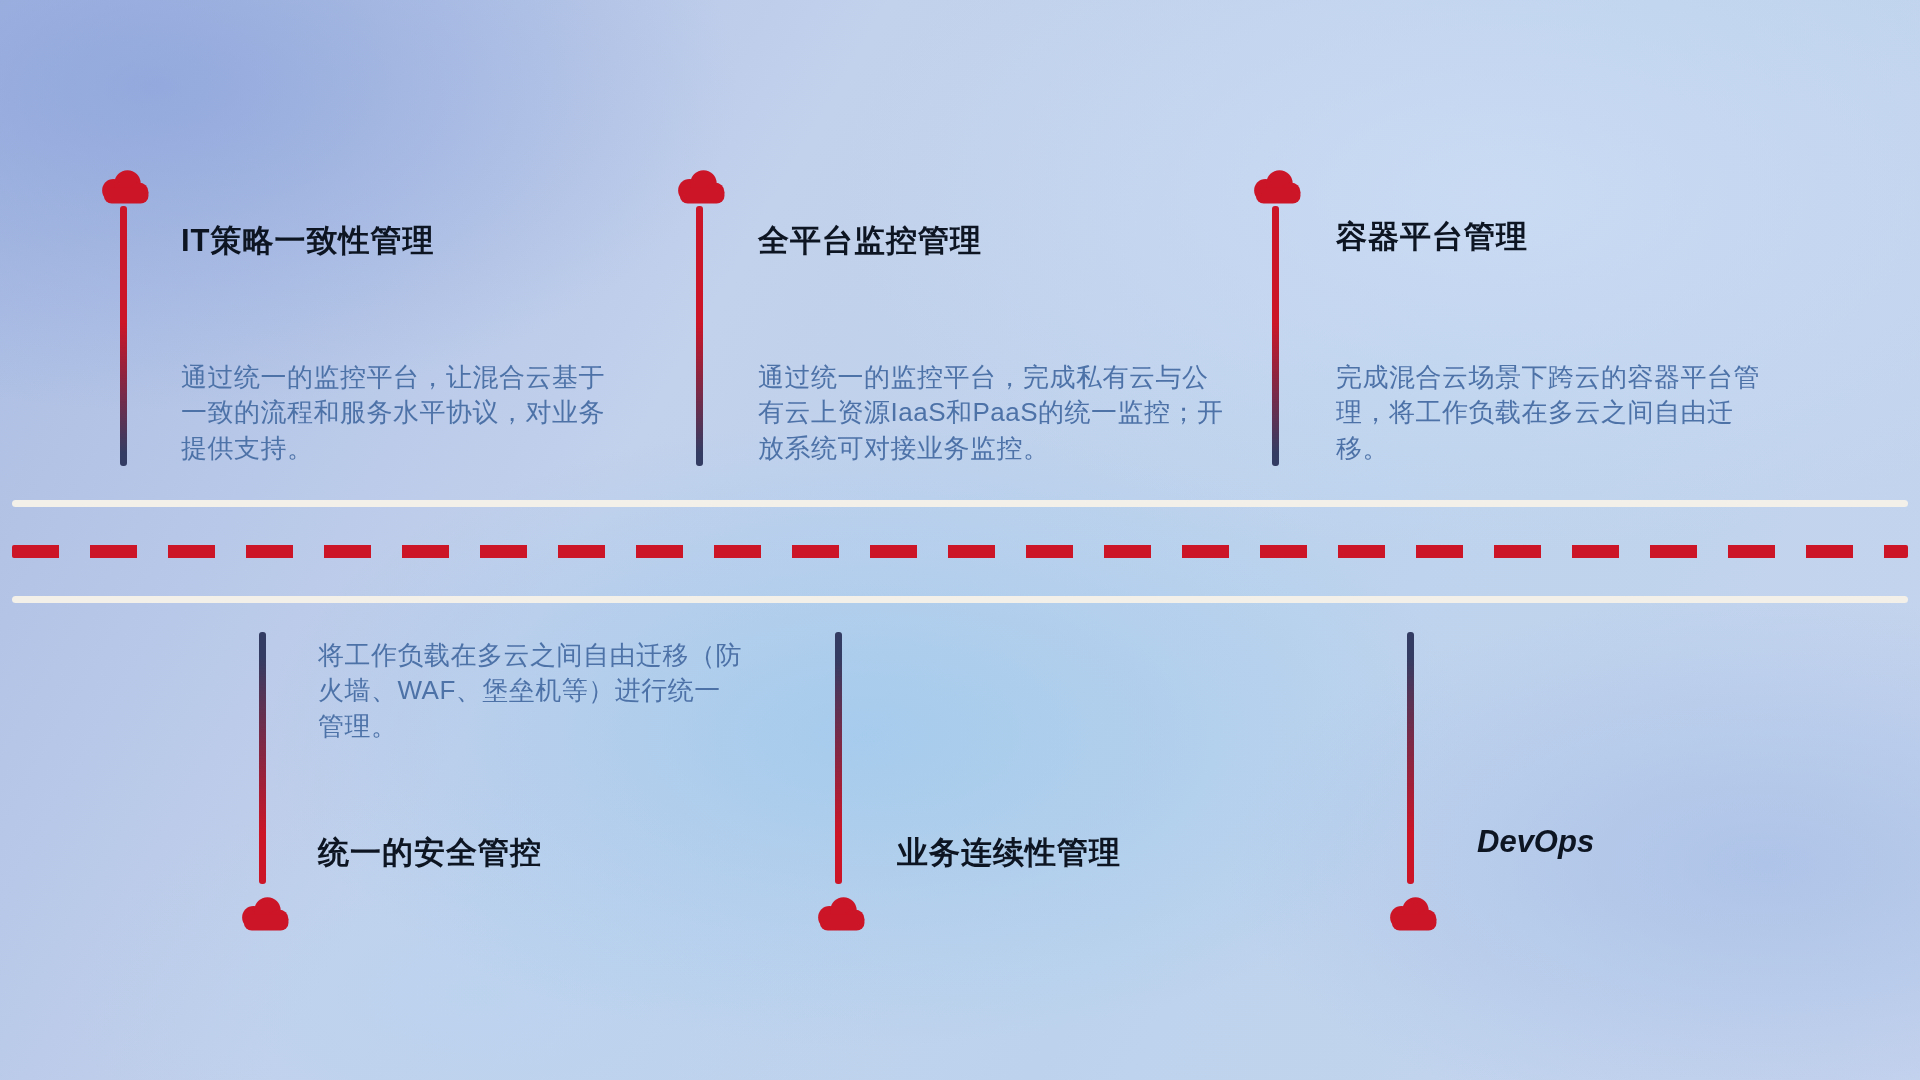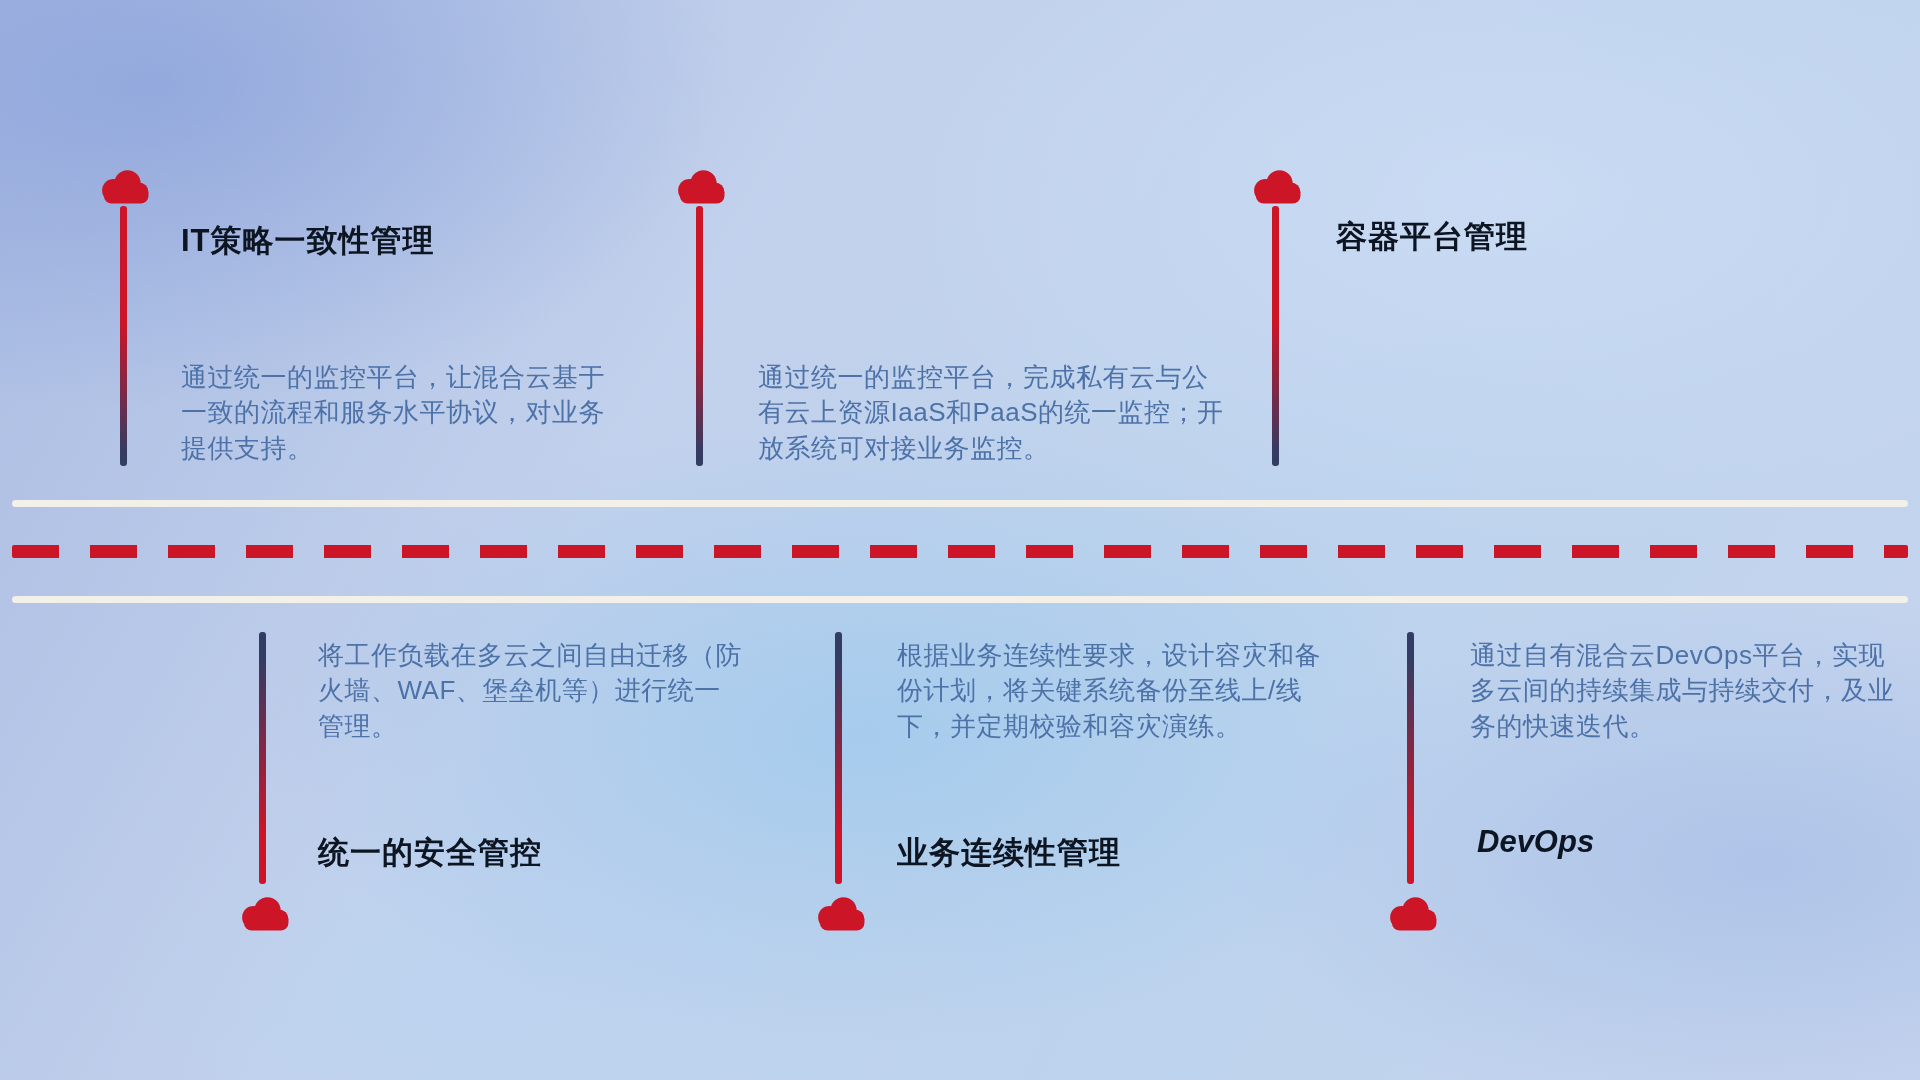--- a/index.html
+++ b/index.html
@@ -100,30 +100,32 @@
   <div class="item-title" style="left:181px; top:220px;">IT策略一致性管理</div>
   <div class="item-desc" style="left:181px; top:360px; width:424px;">通过统一的监控平台，让混合云基于一致的流程和服务水平协议，对业务提供支持。</div>
 
   <svg class="cloud" style="left:672px; top:166px;" viewBox="0 0 64 44" aria-hidden="true">
     <circle cx="20" cy="27" r="13"></circle>
       <circle cx="36" cy="19" r="15"></circle>
     <circle cx="49" cy="29" r="11"></circle>
       <rect x="9" y="24" width="51" height="18" rx="9"></rect>
   </svg>
   <div class="vline top-line" style="left:696px; top:206px; height:260px;"></div>
+  <div class="item-title" style="left:758px; top:220px;">全平台监控管理</div>
   <div class="item-desc" style="left:758px; top:360px; width:470px;">通过统一的监控平台，完成私有云与公有云上资源IaaS和PaaS的统一监控；开放系统可对接业务监控。</div>
 
   <svg class="cloud" style="left:1248px; top:166px;" viewBox="0 0 64 44" aria-hidden="true">
     <circle cx="20" cy="27" r="13"></circle>
       <circle cx="36" cy="19" r="15"></circle>
     <circle cx="49" cy="29" r="11"></circle>
       <rect x="9" y="24" width="51" height="18" rx="9"></rect>
   </svg>
   <div class="vline top-line" style="left:1272px; top:206px; height:260px;"></div>
   <div class="item-title" style="left:1336px; top:216px;">容器平台管理</div>
+  <div class="item-desc" style="left:1336px; top:360px; width:424px;">完成混合云场景下跨云的容器平台管理，将工作负载在多云之间自由迁移。</div>
 
   <div class="divider-solid" style="top:500px;"></div>
   <div class="divider-dashed" style="top:545px;"></div>
   <div class="divider-solid" style="top:596px;"></div>
 
   <div class="vline bottom-line" style="left:259px; top:632px; height:252px;"></div>
   <svg class="cloud" style="left:236px; top:893px;" viewBox="0 0 64 44" aria-hidden="true">
     <circle cx="20" cy="27" r="13"></circle>
       <circle cx="36" cy="19" r="15"></circle>
     <circle cx="49" cy="29" r="11"></circle>
@@ -132,26 +134,24 @@
   <div class="item-desc" style="left:318px; top:638px; width:424px;">将工作负载在多云之间自由迁移（防火墙、WAF、堡垒机等）进行统一管理。</div>
   <div class="item-title" style="left:318px; top:832px;text-align:right;">统一的安全管控</div>
 
   <div class="vline bottom-line" style="left:835px; top:632px; height:252px;"></div>
   <svg class="cloud" style="left:812px; top:893px;" viewBox="0 0 64 44" aria-hidden="true">
     <circle cx="20" cy="27" r="13"></circle>
       <circle cx="36" cy="19" r="15"></circle>
     <circle cx="49" cy="29" r="11"></circle>
       <rect x="9" y="24" width="51" height="18" rx="9"></rect>
   </svg>
-  <div class="item-desc" style="left:897px; top:638px; width:424px;">根据业务连续性要求，设计容灾和备份计划，将关键系统备份至线上/线下，并定期校验和容灾演练。</div>
   <div class="item-title" style="left:897px; top:832px;">业务连续性管理</div>
 
   <div class="vline bottom-line" style="left:1407px; top:632px; height:252px;"></div>
   <svg class="cloud" style="left:1384px; top:893px;" viewBox="0 0 64 44" aria-hidden="true">
     <circle cx="20" cy="27" r="13"></circle>
       <circle cx="36" cy="19" r="15"></circle>
     <circle cx="49" cy="29" r="11"></circle>
       <rect x="9" y="24" width="51" height="18" rx="9"></rect>
   </svg>
-  <div class="item-desc" style="left:1470px; top:638px; width:434px;">通过自有混合云DevOps平台，实现多云间的持续集成与持续交付，及业务的快速迭代。</div>
   <div class="item-title" style="left:1477px; top:824px; letter-spacing:0;font-style:italic;">DevOps</div>
 
 </div>
 
 </body></html>

